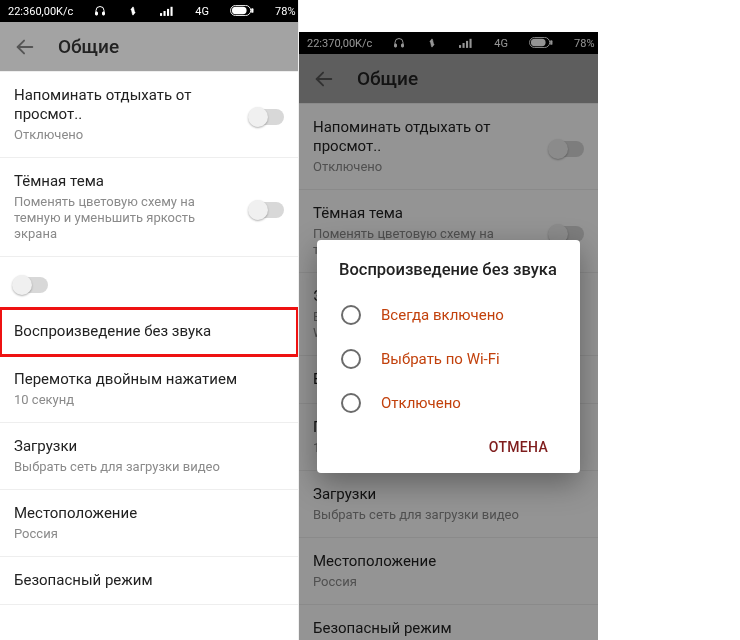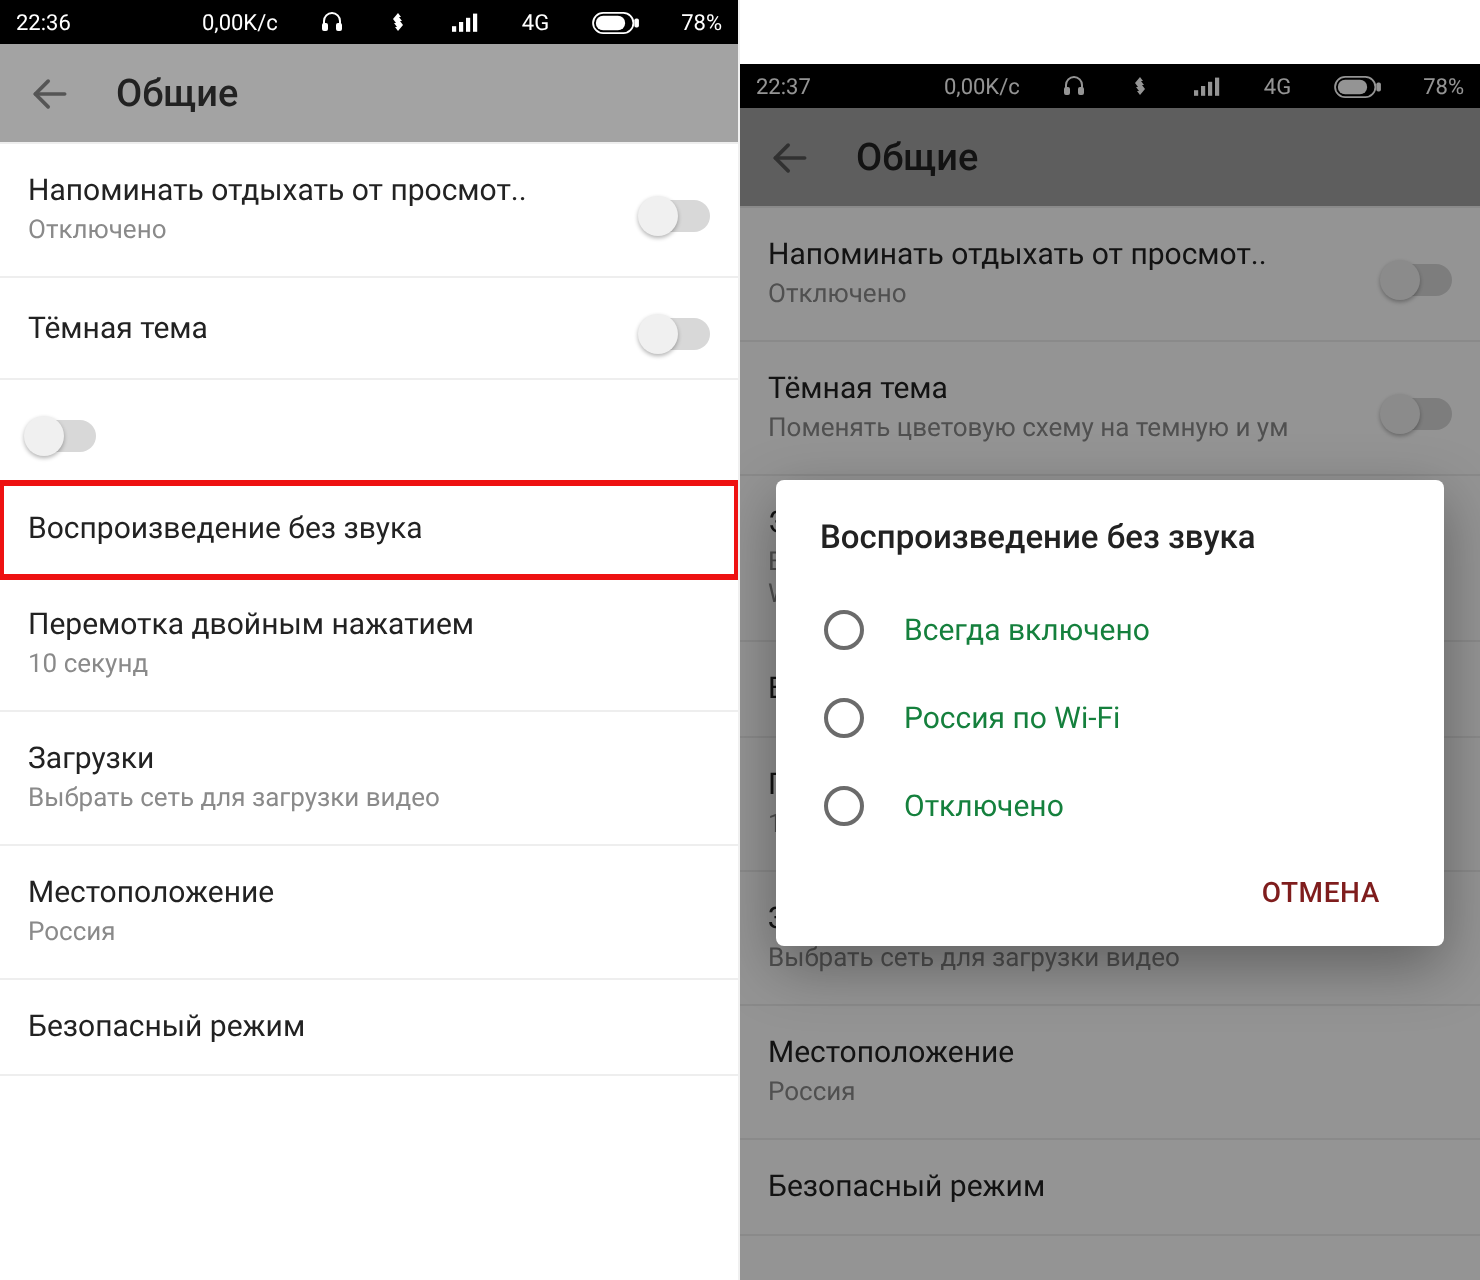--- a/index.html
+++ b/index.html
@@ -5,41 +5,41 @@
   * { box-sizing: border-box; margin: 0; padding: 0; }
   body {
     font-family: Roboto, Arial, sans-serif;
     background: #fff;
     width: 740px;
     height: 640px;
     overflow: hidden;
   }
   .container { display: flex; width: 740px; height: 640px; }
   .phone {
-    width: 370px;
+    width: 299px;
     height: 640px;
     position: relative;
     background: #fff;
     border-right: 1px solid #f0f0f0;
     overflow: hidden;
   }
   .phone:last-child { border-right: none; margin-top: 32px; }
 
   
   .statusbar {
     height: 22px;
     background: #000;
     color: #fff;
     font-size: 11px;
     display: flex;
     align-items: center;
     justify-content: space-between;
     padding: 0 8px;
   }
-  .statusbar .right { display: flex; align-items: center; gap: 21px; }
+  .statusbar .right { display: flex; align-items: flex-start; gap: 21px; }
   .statusbar .icon { display: inline-flex; align-items: center; }
   .statusbar svg { display: block; }
 
   
   .appbar {
     height: 50px;
     display: flex;
     align-items: center;
     padding: 0 14px;
     gap: 22px;
@@ -126,21 +126,21 @@
     font-weight: 500;
     color: #222;
     margin-bottom: 14px;
   }
   .dialog .option {
     display: flex;
     align-items: center;
     gap: 20px;
     padding: 12px 2px;
     font-size: 15px;
-    color: #15803d;
+    color: #c2410c;
   }
   .radio {
     width: 20px; height: 20px;
     border: 2px solid #6b6b6b;
     border-radius: 50%;
     flex-shrink: 0;
   }
   .dialog .actions {
     display: flex;
     justify-content: flex-end;
@@ -211,20 +211,21 @@
         <div class="txt">
           <div class="primary">Напоминать отдыхать от просмот..</div>
           <div class="secondary">Отключено</div>
         </div>
         <div class="toggle"></div>
       </div>
 
       <div class="item">
         <div class="txt">
           <div class="primary">Тёмная тема</div>
+          <div class="secondary">Поменять цветовую схему на темную и уменьшить яркость экрана</div>
         </div>
         <div class="toggle"></div>
       </div>
 
       <div class="item">
         <div class="toggle"></div>
       </div>
 
       <div class="item highlight">
         <div class="txt">
@@ -369,21 +370,21 @@
     <div class="dim"></div>
 
     <div class="dialog">
       <div class="dlg-title">Воспроизведение без звука</div>
       <div class="option">
         <span class="radio"></span>
         <span>Всегда включено</span>
       </div>
       <div class="option">
         <span class="radio"></span>
-        <span>Россия по Wi-Fi</span>
+        <span>Выбрать по Wi-Fi</span>
       </div>
       <div class="option">
         <span class="radio"></span>
         <span>Отключено</span>
       </div>
       <div class="actions">
         <span class="btn">ОТМЕНА</span>
       </div>
     </div>
   </div>

